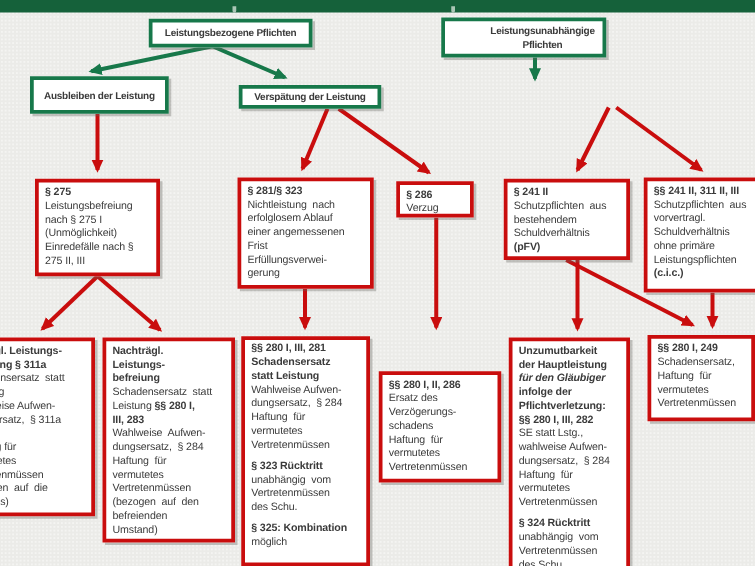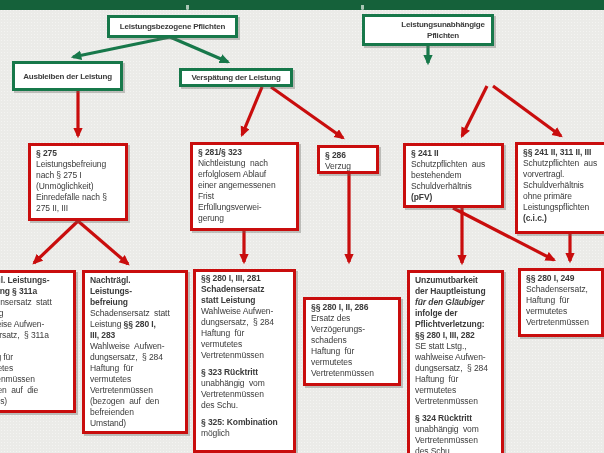--- a/index.html
+++ b/index.html
@@ -18,34 +18,34 @@
 
   .node {
     position:absolute; background:#ffffff; z-index:2;
     line-height:11px; font-size:8.5px;
     box-shadow:2px 2px 0 rgba(100,100,95,.35);
   }
   .green {
     border:3px solid #17784a; text-align:center;
     font-weight:bold; font-size:8px; letter-spacing:-0.2px;
     padding:3px 2px; display:flex; flex-direction:column; justify-content:center;
-    white-space:nowrap; overflow:hidden;
+    white-space:nowrap; overflow:hidden;margin-left:12px;
   }
   .red {
     border:3px solid #c90d0d; padding:2px 5px 3px;
     letter-spacing:-0.1px;
   }
   .line { white-space:pre; min-height:11px; }
   .line.gap { min-height:6px; height:6px; }
   .b { font-weight:bold; }
   .i { font-style:italic; }
 
   
   #b-g1 { left:107px; top:15px;  width:131px; height:23px; }
-  #b-g2 { left:362px; top:14px;  width:132px; height:32px;padding-left:32px; }
+  #b-g2 { left:341px; top:14px;  width:132px; height:32px;padding-left:32px; }
   
   #b-g3 { left:12px;  top:61px;  width:111px; height:30px; }
   #b-g4 { left:179px; top:68px;  width:114px; height:19px; }
   #b-g5 { left:339px; top:68px;  width:174px; height:18px; font-size:7.6px; }
   
   #b-r275    { left:28px;  top:143px; width:100px; height:78px; }
   #b-r281    { left:190px; top:142px; width:109px; height:89px; }
   #b-r286    { left:317px; top:145px; width:62px;  height:29px; }
   #b-r241    { left:403px; top:143px; width:101px; height:65px; }
   #b-r241311 { left:515px; top:142px; width:100px; height:92px; }

